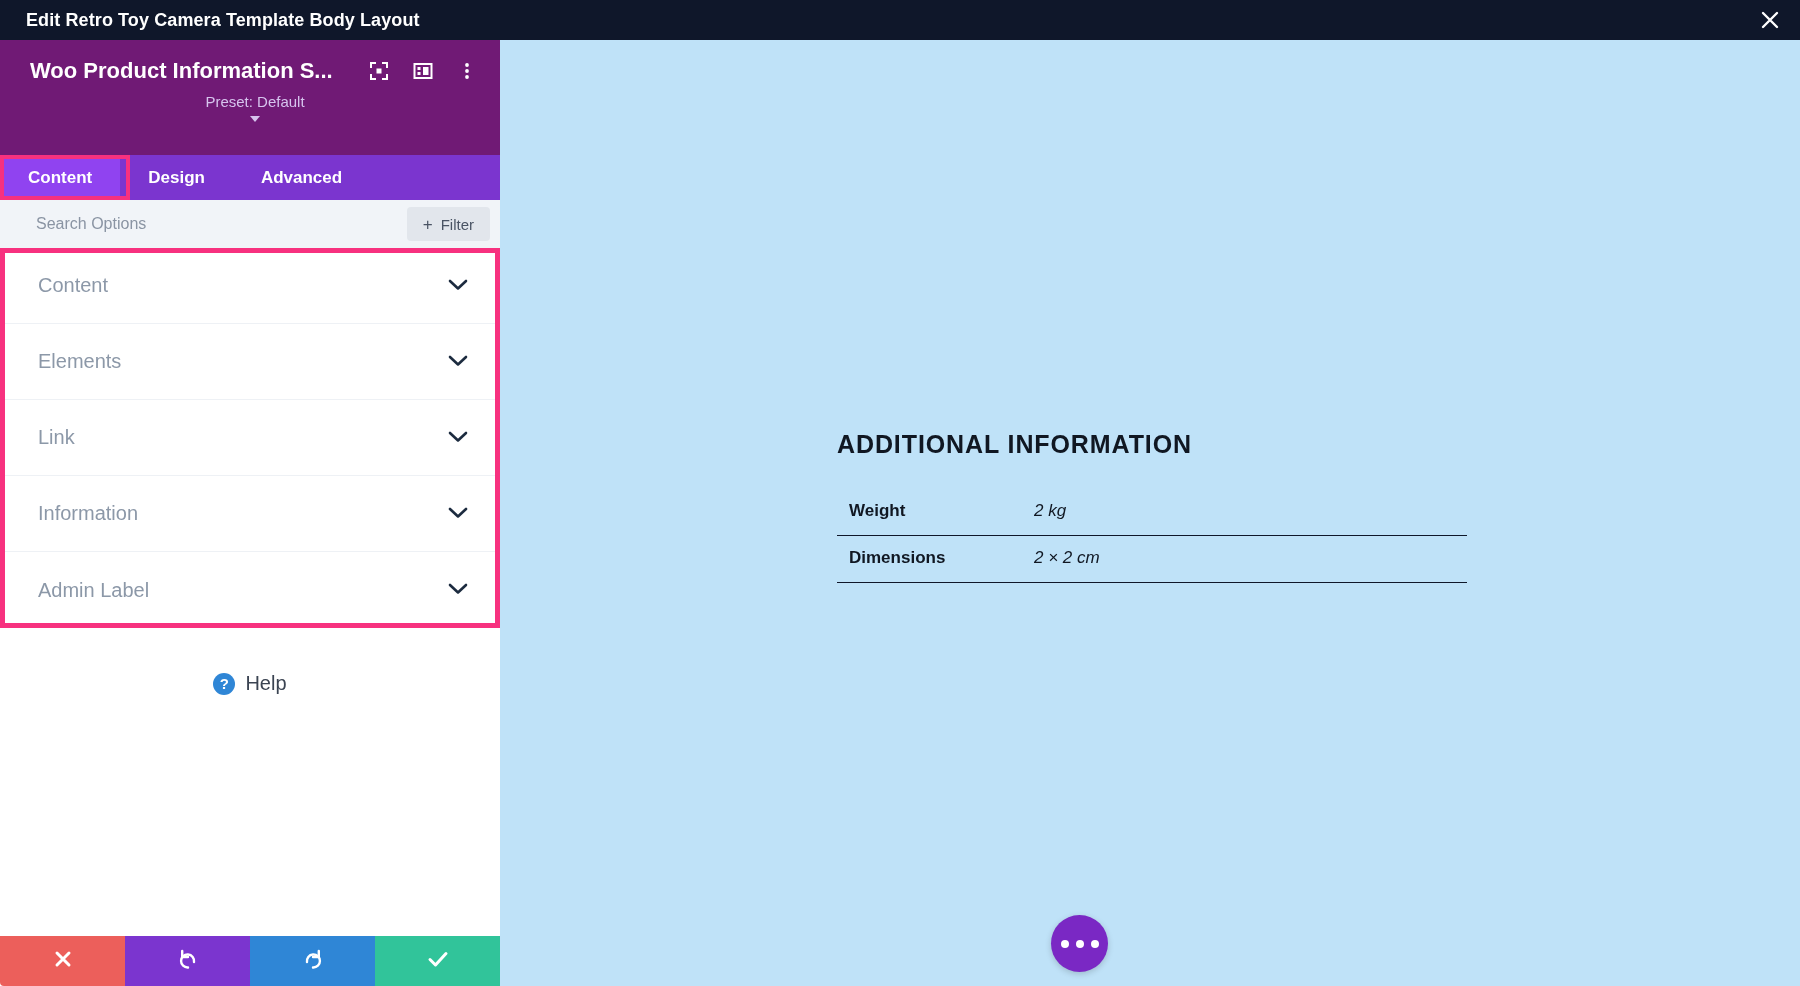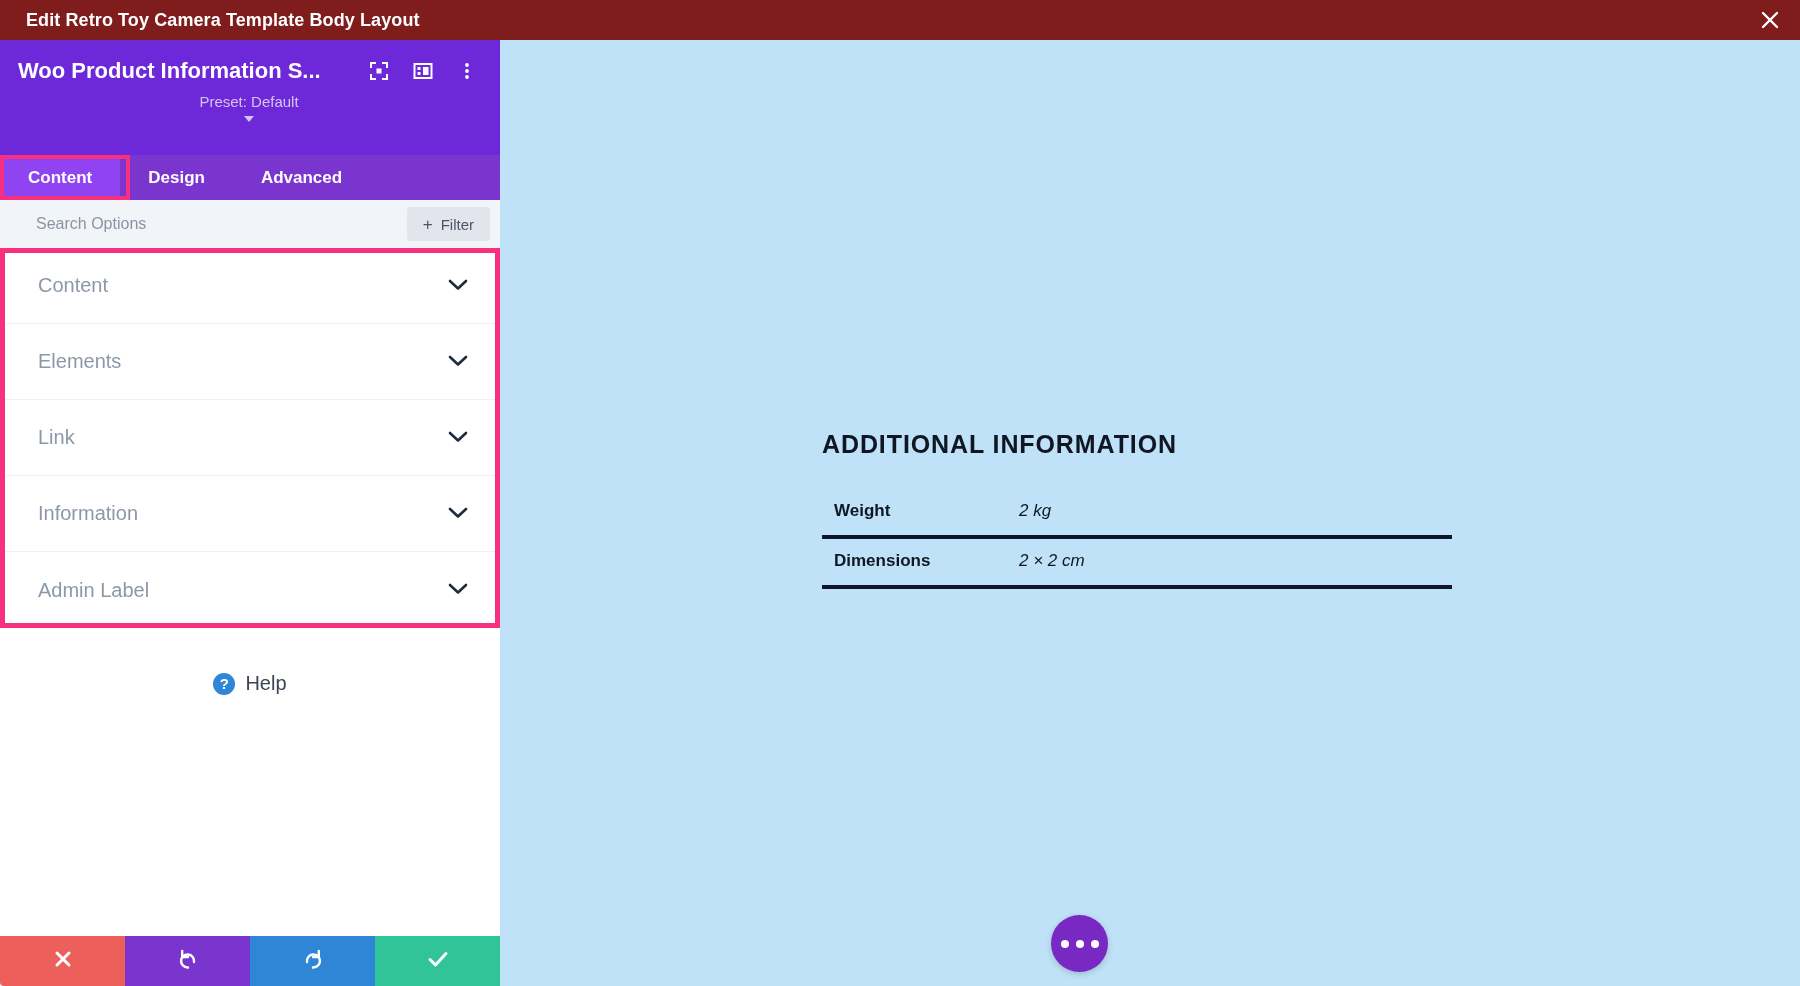--- a/index.html
+++ b/index.html
@@ -7,21 +7,21 @@
     width: 1800px; height: 986px;
     font-family: "Liberation Sans", sans-serif;
     overflow: hidden;
     background: #bfe2f8;
   }
   #app { position: relative; width: 1800px; height: 986px; }
 
   
   .titlebar {
     position: absolute; left: 0; top: 0; width: 1800px; height: 40px;
-    background: #7f1d1d;
+    background: #0f172a;
     display: flex; align-items: center; justify-content: space-between;
   }
   .titlebar-title {
     color: #ffffff; font-size: 18px; font-weight: bold;
     letter-spacing: .1px; padding-left: 26px;
   }
   .titlebar-close {
     width: 60px; height: 40px; display: flex; align-items: center;
     justify-content: center; cursor: pointer;
   }
@@ -29,22 +29,22 @@
 
   
   .panel {
     position: absolute; left: 0; top: 40px;
     width: 500px; height: 946px;
     background: #ffffff;
     display: flex; flex-direction: column;
   }
 
   .panel-header {
-    background: #6d28d9; height: 115px; position: relative;
-    padding: 18px 20px 0 18px;
+    background: #701a75; height: 115px; position: relative;
+    padding: 18px 20px 0 30px;
   }
   .panel-header-row { display: flex; align-items: center; }
   .module-title {
     color: #ffffff; font-size: 22px; font-weight: bold;
     white-space: nowrap; overflow: hidden; flex: 0 0 auto; max-width: 320px;
   }
   .header-icons { display: flex; align-items: center; margin-left: auto; gap: 18px; }
   .hicon { width: 26px; height: 26px; display: flex; align-items: center; justify-content: center; cursor: pointer; }
   .preset-line {
     color: #d6c4ee; font-size: 15px; margin-top: 9px;
@@ -126,28 +126,28 @@
   .act-cancel { background: #ec5f5b; border-bottom-left-radius: 4px; }
   .act-undo   { background: #7b35cf; }
   .act-redo   { background: #2f86d6; }
   .act-save   { background: #31c49a; }
 
   
   .preview {
     position: absolute; left: 500px; top: 40px;
     width: 1300px; height: 946px; background: #bfe2f8;
   }
-  .product-info { position: absolute; left: 322px; top: 390px; width: 630px; }
+  .product-info { position: absolute; left: 337px; top: 390px; width: 630px; }
   .info-heading {
     font-size: 25px; font-weight: bold; color: #101722;
     letter-spacing: .9px; margin-bottom: 30px;
   }
   .info-table { width: 100%; border-collapse: collapse; }
   .info-table td {
-    padding: 12px 0 14px 12px; border-bottom: 4px solid #0f172a;
+    padding: 12px 0 14px 12px; border-bottom: 1px solid #0f172a;
     font-size: 17px; color: #101722;
   }
   .info-table td.k { font-weight: bold; width: 185px; }
   .info-table td.v { font-style: italic; }
 
   .fab {
     position: absolute; left: 551px; top: 875px;
     width: 57px; height: 57px; border-radius: 50%;
     background: #7a28c4; display: flex; align-items: center; justify-content: center;
     gap: 7px; cursor: pointer; box-shadow: 0 2px 6px rgba(0,0,0,.18);

